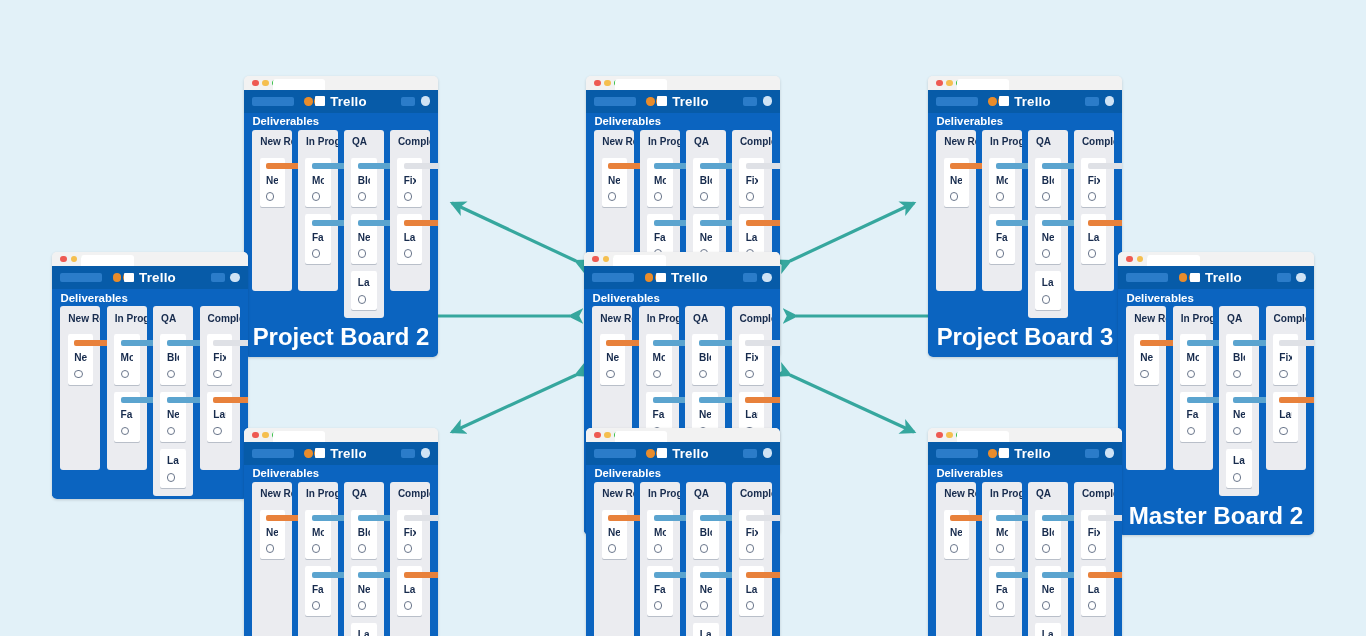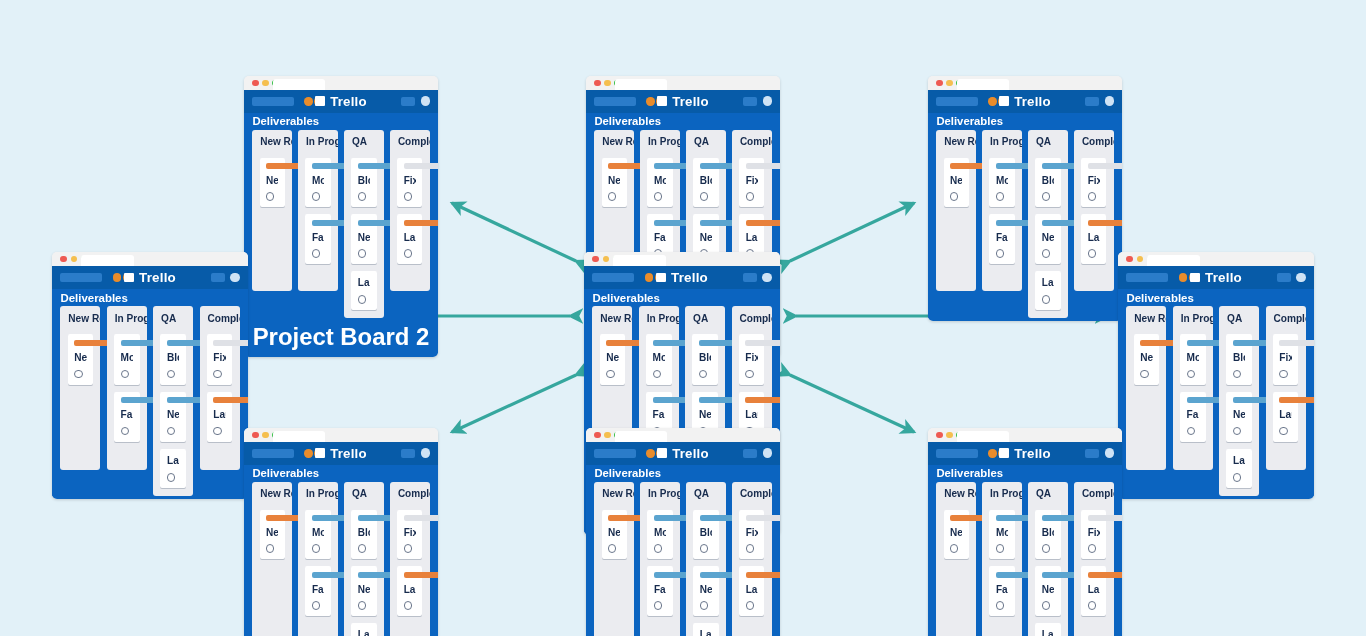--- a/index.html
+++ b/index.html
@@ -517,20 +517,21 @@
               <div class="card-meta" style="display: flex; align-items: center; gap: 3.55667px;">
                 <span class="meta-clock" style="width: 8.40667px; height: 8.40667px; display: inline-block; flex: 0 0 auto;"></span>
                 <span class="meta-line" style="width: 17.7833px; height: 4.85px; display: inline-block;"></span>
                 <span style="flex: 1 1 auto;"></span>
                 <span class="badge-red" style="width: 8.40667px; height: 8.40667px; display: inline-block;"></span>
                 <span class="avatar-sq" style="width: 8.40667px; height: 8.40667px; display: inline-block;"></span>
               </div>
             </div>
           </div>
         </div>
+        <div class="caption" style="height: 35.5667px; font-size: 23.9267px; padding-top: 3.23333px;">Project Board 3</div>
       </div>
     </div>
     <div class="board" style="left: 52px; top: 252px; width: 196px;">
       <div class="titlebar" style="height: 13.8205px; padding-left: 8.49333px;">
         <div class="dots" style="gap: 3.92px;">
           <span class="dot r" style="width: 6.20667px; height: 6.20667px; display: inline-block;"></span>
           <span class="dot y" style="width: 6.20667px; height: 6.20667px; display: inline-block;"></span>
           <span class="dot g" style="width: 6.20667px; height: 6.20667px; display: inline-block;"></span>
         </div>
         <div class="browser-tab" style="left: 29.4px; bottom: 0px; width: 52.2667px; height: 11.1067px;"></div>
@@ -905,20 +906,21 @@
               <div class="card-meta" style="display: flex; align-items: center; gap: 3.59333px;">
                 <span class="meta-clock" style="width: 8.49333px; height: 8.49333px; display: inline-block; flex: 0 0 auto;"></span>
                 <span class="meta-line" style="width: 17.9667px; height: 4.9px; display: inline-block;"></span>
                 <span style="flex: 1 1 auto;"></span>
                 <span class="badge-red" style="width: 8.49333px; height: 8.49333px; display: inline-block;"></span>
                 <span class="avatar-sq" style="width: 8.49333px; height: 8.49333px; display: inline-block;"></span>
               </div>
             </div>
           </div>
         </div>
+        <div class="caption" style="height: 35.9333px; font-size: 24.1733px; padding-top: 3.26667px;">Master Board 2</div>
       </div>
     </div>
     <div class="board" style="left: 244px; top: 428px; width: 194px;">
       <div class="titlebar" style="height: 13.6795px; padding-left: 8.40667px;">
         <div class="dots" style="gap: 3.88px;">
           <span class="dot r" style="width: 6.14333px; height: 6.14333px; display: inline-block;"></span>
           <span class="dot y" style="width: 6.14333px; height: 6.14333px; display: inline-block;"></span>
           <span class="dot g" style="width: 6.14333px; height: 6.14333px; display: inline-block;"></span>
         </div>
         <div class="browser-tab" style="left: 29.1px; bottom: 0px; width: 51.7333px; height: 10.9933px;"></div>

